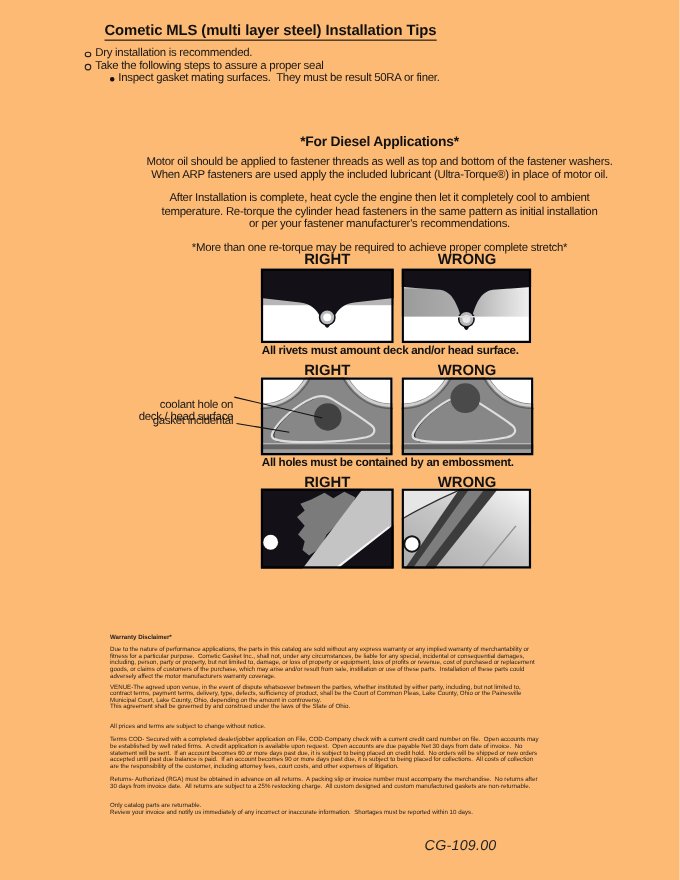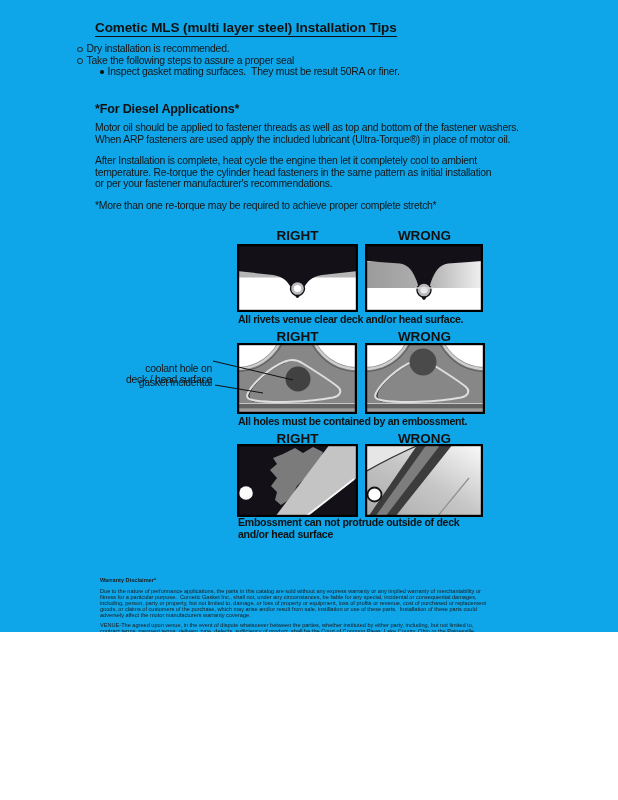--- a/index.html
+++ b/index.html
@@ -1,32 +1,32 @@
 <!DOCTYPE html>
 <html><head>
 <meta charset="utf-8">
 <style>
   html,body { margin:0; padding:0; background:#ffffff; }
   .page {
-    position:relative; width:618px; height:632px; background:#0ea5e9;
+    position:relative; width:618px; height:800px; background:#fdba74;
     font-family:"Liberation Sans","DejaVu Sans",sans-serif; color:#111;
     overflow:hidden;
   }
   .title { position:absolute; left:95px; top:20px; font-size:13.5px; font-weight:bold; letter-spacing:-0.1px; }
   .title .u { border-bottom:1.7px solid #111; padding-bottom:1px; }
 
   .tips { position:absolute; left:77px; top:43px; width:520px; font-size:10.4px; letter-spacing:-0.25px; color:#161616; }
   .tip-row { display:flex; align-items:flex-start; height:11.6px; line-height:11.6px; white-space:pre; }
   .tip-row .txt { display:block; }
   .marker { flex:0 0 auto; width:3.6px; height:3.6px; border-radius:50%; margin:3.6px 4px 0 0; }
   .marker.open { border:1px solid #222; background:transparent; }
   .marker.filled { background:#111; margin-top:4px; }
   .sub { margin-left:23px; }
 
-  .diesel { position:absolute; left:95px; top:104px; width:500px; font-size:10.4px; line-height:11.8px; letter-spacing:-0.25px; color:#161616; }
+  .diesel { position:absolute; left:95px; top:124px; width:500px; font-size:10.4px; line-height:11.8px; letter-spacing:-0.25px; color:#161616;text-align:center; }
   .diesel h2 { font-size:12.6px; font-weight:bold; margin:0 0 6px 0; letter-spacing:-0.2px; color:#111; }
   .diesel p { margin:0 0 9.5px 0; white-space:pre-line; }
 
   .dg-label { position:absolute; font-size:13.5px; font-weight:bold; text-align:center; color:#111; }
   .lbl-col-l { left:237px; width:121px; }
   .lbl-col-r { left:365px; width:119px; }
   .row1-lbl { top:228px; } .row2-lbl { top:329px; } .row3-lbl { top:431px; }
 
   .dg-svg { position:absolute; display:block; }
   .svg1r { left:237px; top:244px; } .svg1w { left:365px; top:244px; }
@@ -103,21 +103,21 @@
     </defs>
     <rect width="118" height="68" fill="#ffffff"></rect>
     <rect x="0" y="18" width="118" height="26" fill="url(#g1w)"></rect>
     <rect x="0" y="44" width="118" height="24" fill="#ffffff"></rect>
     <path d="M0,0 H118 V17 L83,19.5 C74,21 70.5,27 66.5,36.5 C63,45.5 62,56 59,56 C56,56 55,45.5 51.5,36.5 C47.5,27 44,21 35,19.5 L0,17 Z" fill="#141018"></path>
     <circle cx="59" cy="46" r="7" fill="#b8b8b8" stroke="#141018" stroke-width="1.4"></circle>
     <circle cx="59" cy="46" r="3.6" fill="#e9e9e9"></circle>
     <line x1="50" y1="44" x2="68" y2="44" stroke="#dcdcdc" stroke-width="1.3"></line>
     <rect x="1.1" y="1.1" width="115.8" height="65.8" fill="none" stroke="#000000" stroke-width="2.2"></rect>
   </svg>
-  <div class="dg-caption cap1">All rivets venue clear deck and/or head surface.</div>
+  <div class="dg-caption cap1">All rivets must amount deck and/or head surface.</div>
 
   <div class="dg-label lbl-col-l row2-lbl">RIGHT</div>
   <div class="dg-label lbl-col-r row2-lbl">WRONG</div>
 
   <svg class="dg-svg svg2r" width="120" height="71" viewBox="0 0 120 71">
     <rect width="120" height="71" fill="#878787"></rect>
     <circle cx="0" cy="-22" r="46" fill="#ffffff"></circle>
     <circle cx="120" cy="-22" r="46" fill="#ffffff"></circle>
     <circle cx="0" cy="-22" r="50.5" fill="none" stroke="#5e5e5e" stroke-width="1.1"></circle>
     <circle cx="120" cy="-22" r="50.5" fill="none" stroke="#5e5e5e" stroke-width="1.1"></circle>
@@ -178,22 +178,20 @@
     </defs>
     <rect width="118" height="73" fill="url(#g3w)"></rect>
     <path d="M0,0 L56,0 Q26,13 0,28 Z" fill="#e6e6e6"></path>
     <path d="M0,28 Q26,13 56,0" fill="none" stroke="#2f2f2f" stroke-width="1.2"></path>
     <path d="M53,0 L88,0 L30,73 L3,73 Z" fill="#3c3c3c"></path>
     <path d="M62,0 L76,0 L20,73 L10,73 Z" fill="#7d7d7d"></path>
     <line x1="104" y1="34" x2="72" y2="73" stroke="#8f8f8f" stroke-width="1.2"></line>
     <circle cx="9.5" cy="50.5" r="7" fill="#ffffff" stroke="#161616" stroke-width="1.8"></circle>
     <rect x="1.1" y="1.1" width="115.8" height="70.8" fill="none" stroke="#000000" stroke-width="2.2"></rect>
   </svg>
-  <div class="dg-caption cap3">Embossment can not protrude outside of deck
-and/or head surface</div>
 
   <div class="disclaimer">
     <div class="dh">Warranty Disclaimer*</div>
     <div class="dp dp1">Due to the nature of performance applications, the parts in this catalog are sold without any express warranty or any implied warranty of merchantability or
 fitness for a particular purpose.  Cometic Gasket Inc., shall not, under any circumstances, be liable for any special, incidental or consequential damages,
 including, person, party or property, but not limited to, damage, or loss of property or equipment, loss of profits or revenue, cost of purchased or replacement
 goods, or claims of customers of the purchase, which may arise and/or result from sale, instillation or use of these parts.  Installation of these parts could
 adversely affect the motor manufacturers warranty coverage.</div>
     <div class="dp dp2">VENUE-The agreed upon venue, in the event of dispute whatsoever between the parties, whether instituted by either party, including, but not limited to,
 contract terms, payment terms, delivery, type, defects, sufficiency of product, shall be the Court of Common Pleas, Lake County, Ohio or the Painesville

